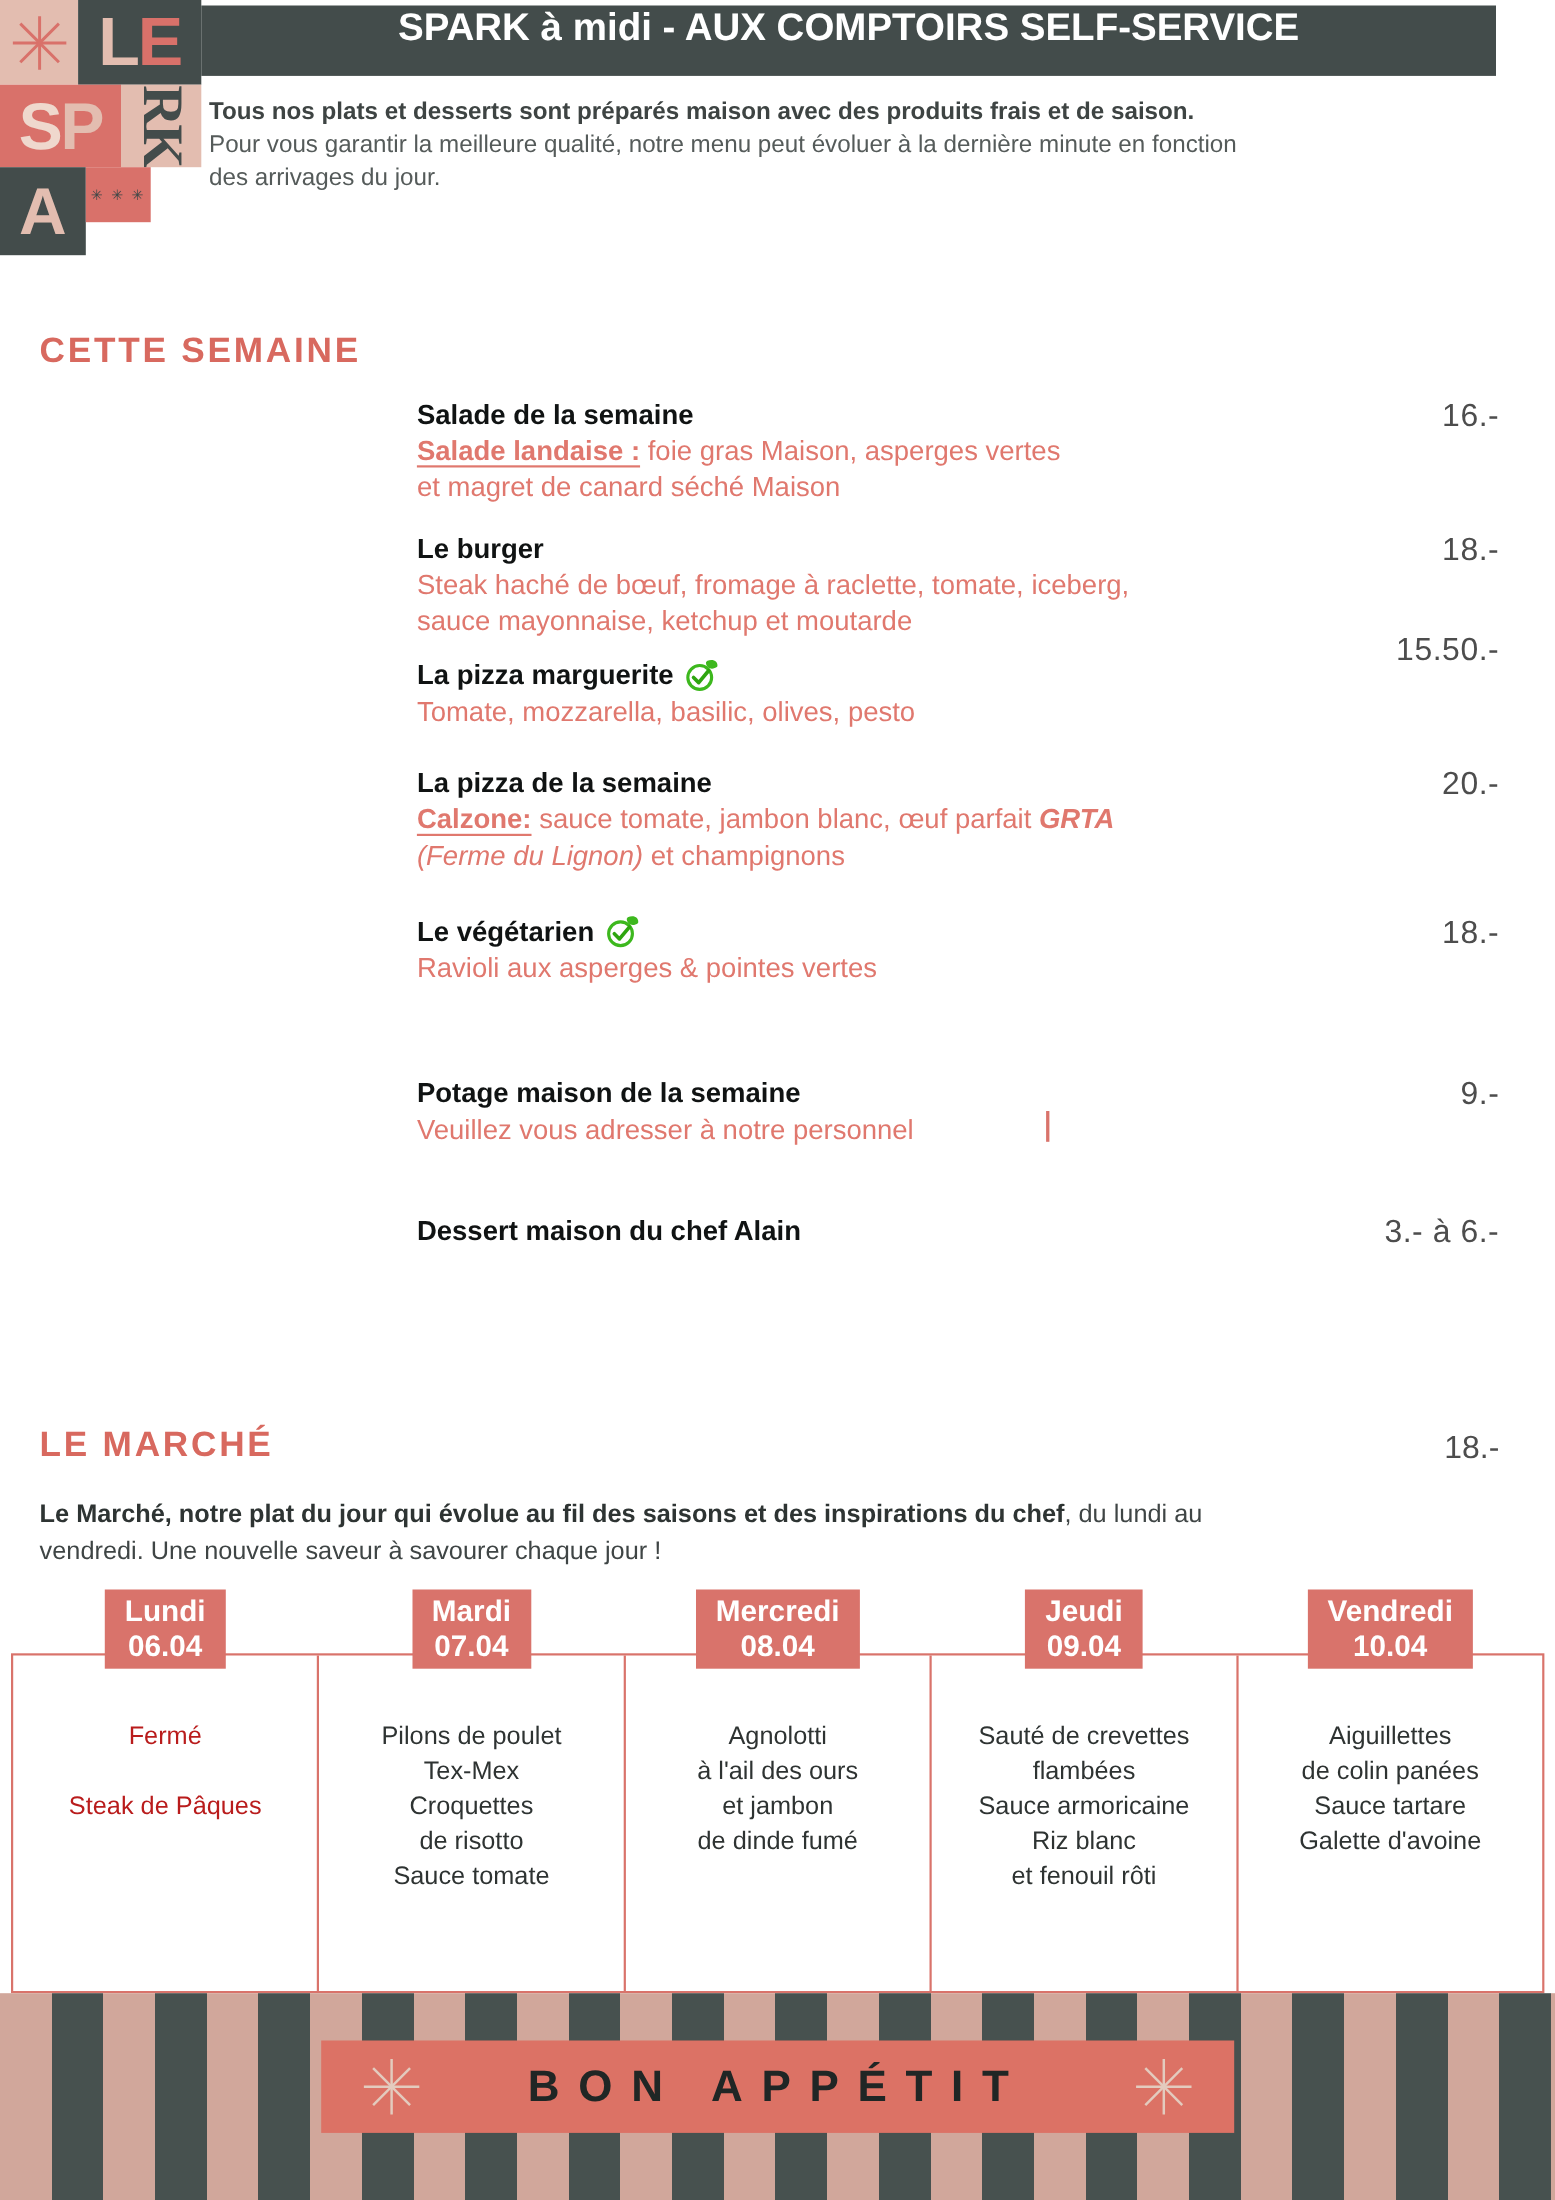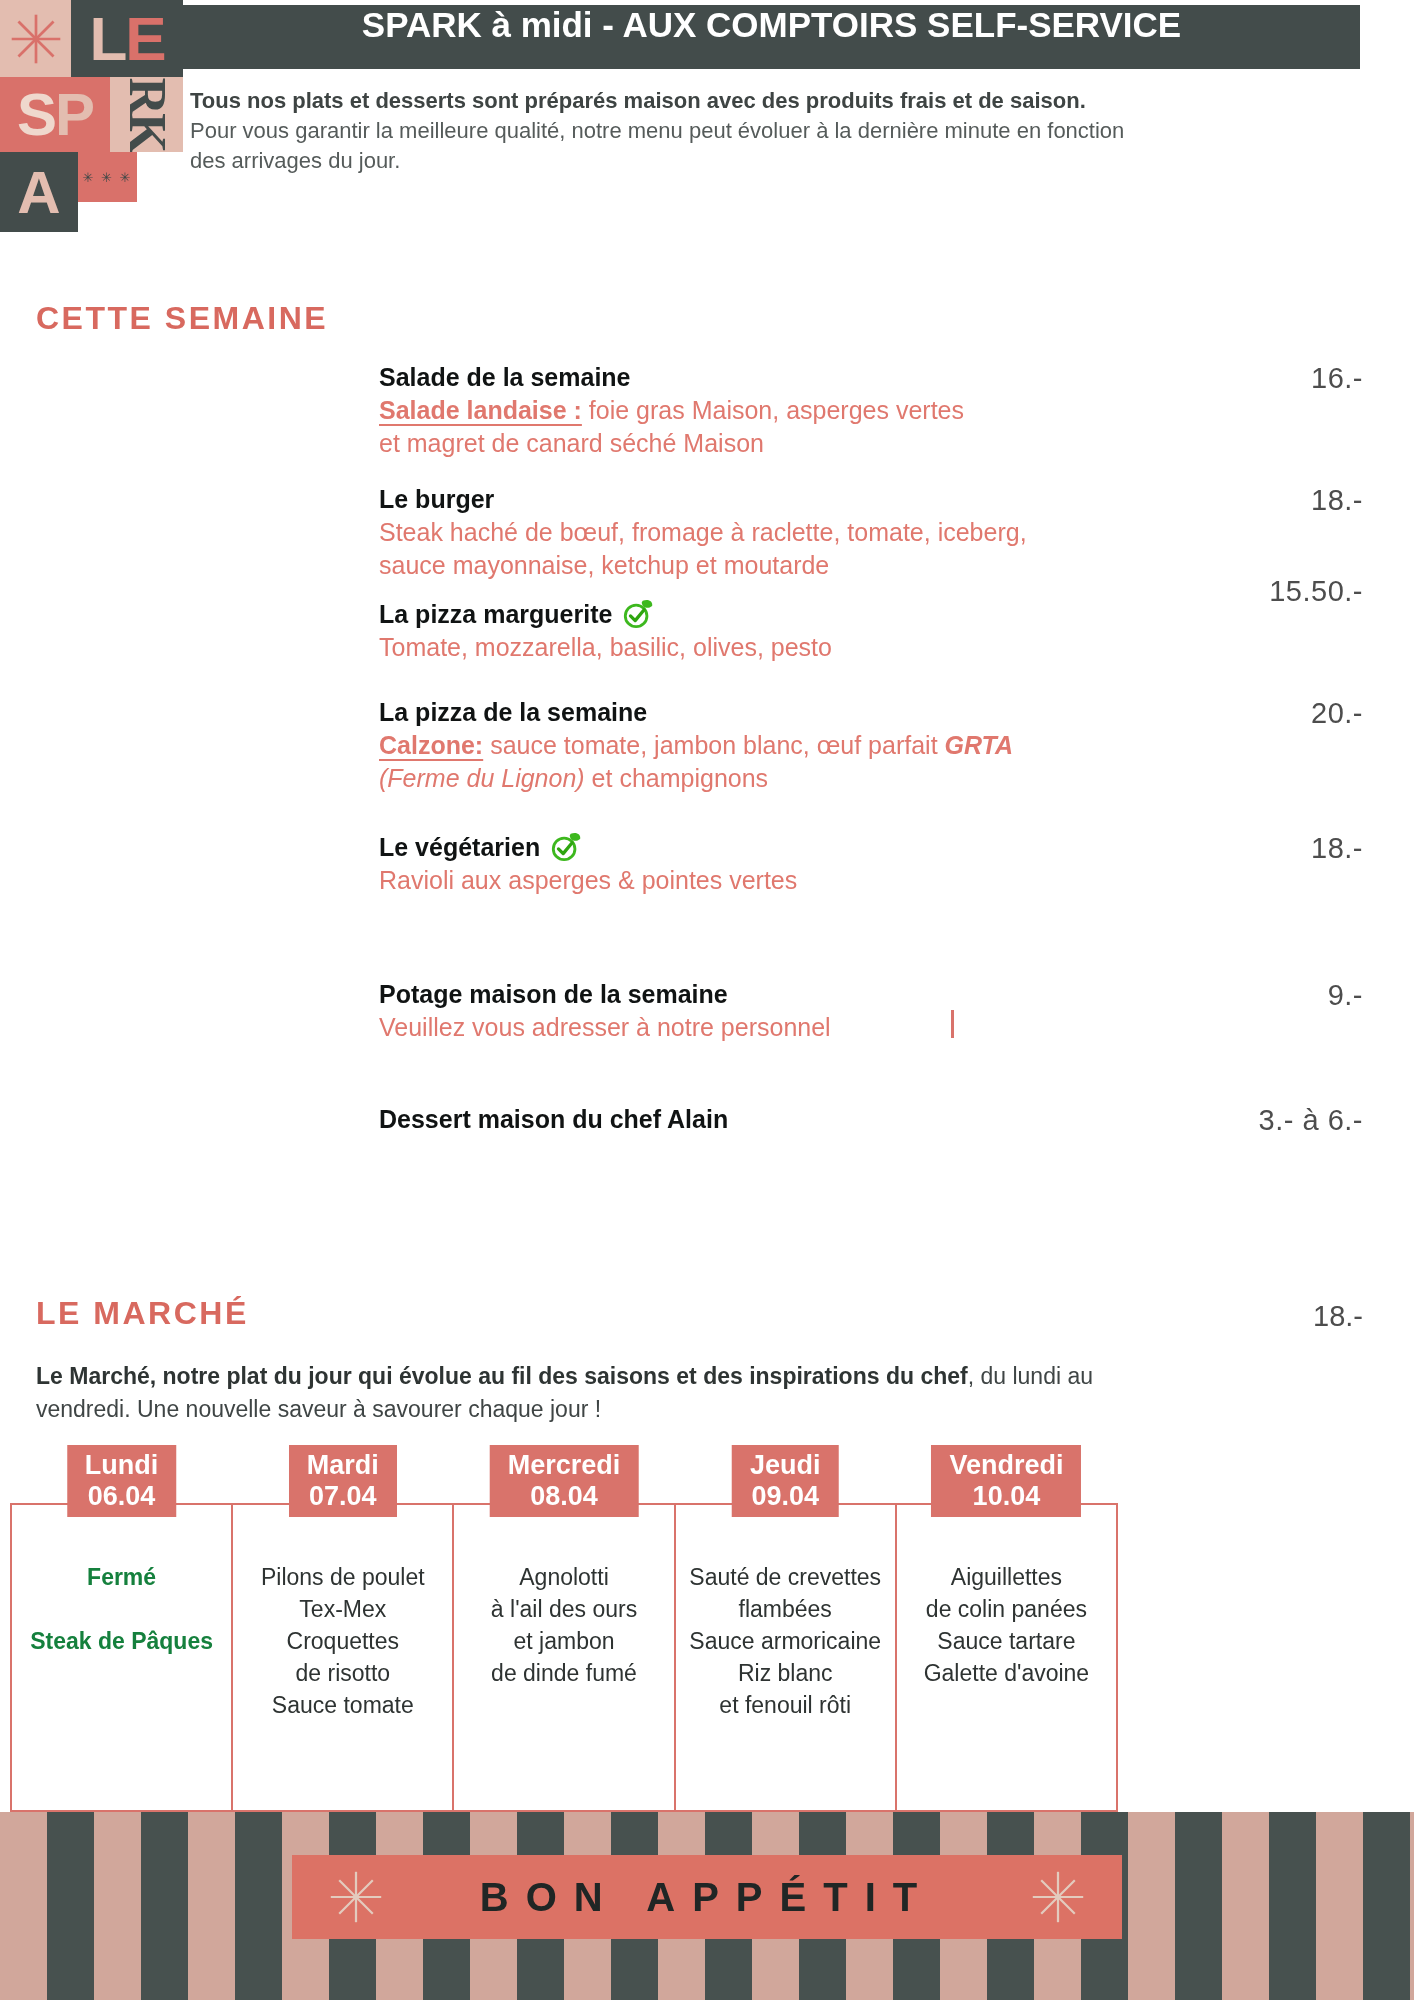--- a/index.html
+++ b/index.html
@@ -44,30 +44,30 @@
   .price { position:absolute; right:0; top:2px; font-size:29px; font-weight:400; color:#4D4D4D; letter-spacing:0.5px; }
   .veg-icon { flex:0 0 auto; }
 
   .marche-price { position:absolute; right:51px; top:1300px; font-size:29px; font-weight:300; color:#4D4D4D; }
   .marche-intro { position:absolute; left:36px; top:1360px; width:1060px; font-size:23px; line-height:33px; color:#3F4545; }
   .marche-intro b { color:#2E3433; }
 
   .stray-mark { position:absolute; left:951px; top:1010px; width:3px; height:28px; background:#D9736B; }
 
   
-  .market-table { position:absolute; left:10px; top:1503px; width:1108px; height:309px;
+  .market-table { position:absolute; left:10px; top:1503px; width:1394px; height:309px;
                   border:2px solid #D9736B; background:#ffffff; display:flex; }
   .day-col { flex:1 1 0; border-right:2px solid #D9736B; position:relative; text-align:center;
              padding:56px 8px 0 8px; font-size:23px; line-height:32px; color:#2E3332; }
   .day-col:last-child { border-right:none; }
   .day-badge { position:absolute; top:-60px; left:50%; transform:translateX(-50%);
                background:#D9736B; color:#ffffff; font-weight:700; font-size:27px; line-height:31px;
                padding:5px 18px; white-space:nowrap; text-align:center; }
   .day-line { min-height:32px; }
-  .closed .day-line { color:#15803d; font-weight:700; }
+  .closed .day-line { color:#b91c1c; font-weight:400; }
 
   
   .stripes { position:absolute; left:0; top:1812px; width:1414px; height:188px;
              background:repeating-linear-gradient(90deg,#D1A79B 0 47px,#47514F 47px 94px); }
   .banner { position:absolute; top:1855px; left:50%; transform:translateX(-50%);
             width:830px; height:84px; background:#DC7265;
             display:flex; align-items:center; justify-content:space-between; padding:0 36px; }
   .banner-text { color:#202625; font-size:40px; font-weight:600; letter-spacing:17px; }
 </style>
 </head>

